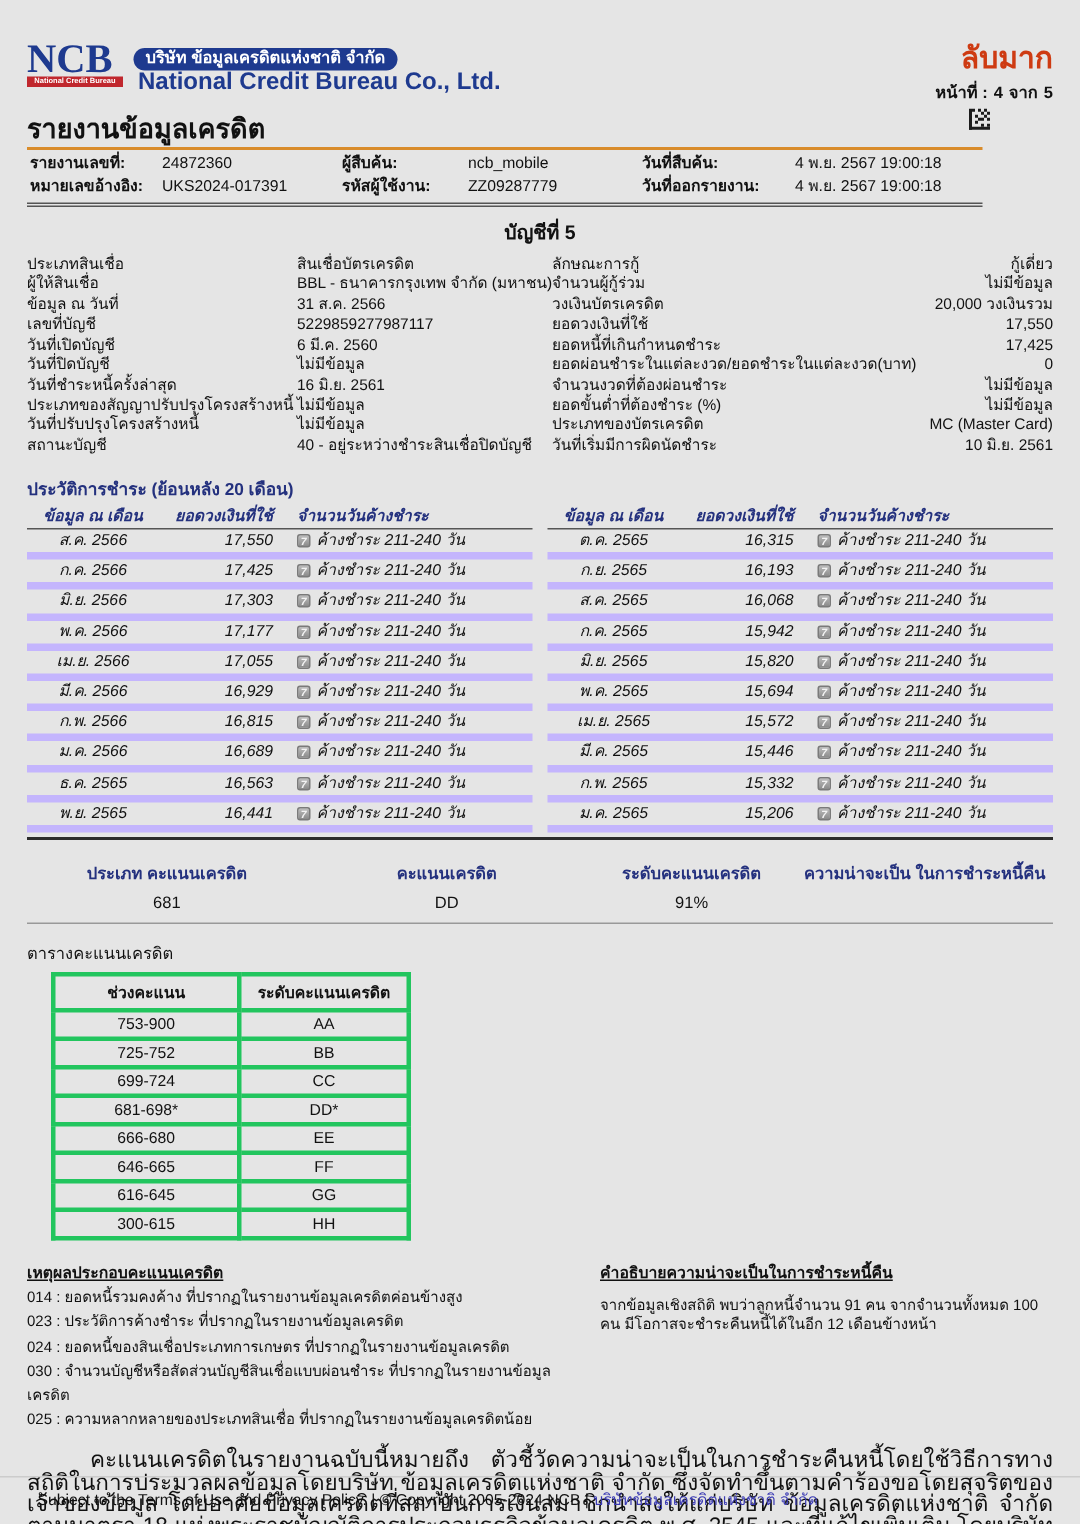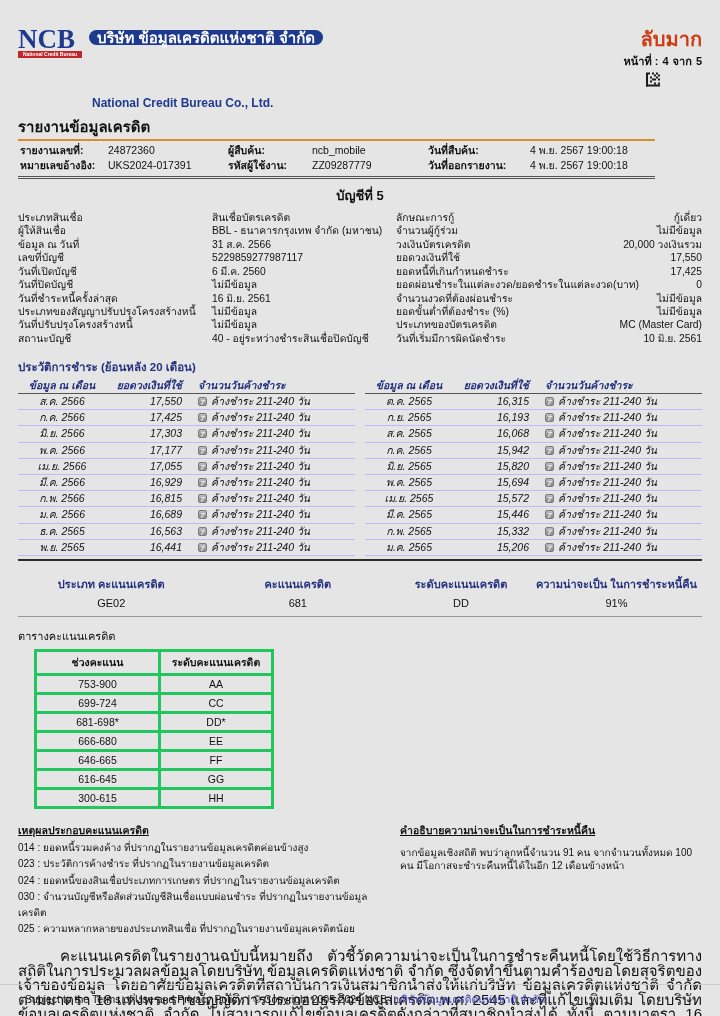--- a/index.html
+++ b/index.html
@@ -12,46 +12,46 @@
   .page{position:relative; width:720px; height:1016px; background:#e5e5e5; overflow:hidden; margin:0 auto;}
   .content{padding:28px 18px 0 18px;}
 
   
   .hdr{display:flex; justify-content:space-between; align-items:flex-start;}
   .brand{display:flex; gap:7px; align-items:flex-start;}
   .logo-mark{width:64px;}
   .logo-ncb{font-family:"Liberation Serif", serif; font-weight:bold; font-size:27px; line-height:23px; color:var(--logo_blue); letter-spacing:0;}
   .logo-band{background:var(--logo_red); color:#fff; font-size:5px; line-height:7px; text-align:center; font-weight:bold; white-space:nowrap; overflow:hidden;}
   .brand-names{padding-top:1px;}
-  .brand-th{display:inline-block; background:var(--logo_blue); color:#fff; font-size:15px; font-weight:bold; line-height:15px; border-radius:8px; padding:0 8px;}
-  .brand-en{color:var(--logo_blue); font-weight:bold; font-size:12px; line-height:16px; padding-left:3px;margin-top:48px;}
+  .brand-th{display:inline-block; background:var(--logo_blue); color:#fff; font-size:11px; font-weight:bold; line-height:15px; border-radius:8px; padding:0 8px;}
+  .brand-en{color:var(--logo_blue); font-weight:bold; font-size:16px; line-height:16px; padding-left:3px;}
   .confid{text-align:right;}
   .confid-word{color:var(--red); font-weight:bold; font-size:20px; line-height:22px;}
   .confid-page{font-size:11px; font-weight:bold; margin-top:2px;}
   .confid-page span{margin-left:4px;}
 
   
-  .rpt-title{font-size:15px; font-weight:bold; margin-top:6px; line-height:20px;}
+  .rpt-title{font-size:18px; font-weight:bold; margin-top:6px; line-height:20px;}
   .orange-rule{width:637px; height:2px; background:var(--orange); margin-top:2px;}
   .info-table{width:637px; padding:2px 0;}
   .info-row{display:grid; grid-template-columns:88px 120px 84px 116px 102px 1fr; font-size:10.5px; line-height:14px; padding:0 0 1px 2px;}
   .info-row b{font-weight:bold;}
   .dbl-rule{width:637px; height:3px; border-top:1px solid #555; border-bottom:1px solid #555; margin-top:1px;}
   .qr{position:absolute; left:646px; top:72px;}
 
   
   .acct-title{text-align:center; font-size:13px; font-weight:bold; margin:6px 0 5px 0;}
-  .acc-row{display:grid; grid-template-columns:180px 170px 1fr auto; font-size:10.3px; line-height:12.1px; padding:0.7px 0; white-space:nowrap;gap:14px;}
+  .acc-row{display:grid; grid-template-columns:180px 170px 1fr auto; font-size:10.3px; line-height:12.1px; padding:0.7px 0; white-space:nowrap;}
   .acc-v2{text-align:right;}
 
   
   .hist-title{color:var(--navy); font-weight:bold; font-size:11.5px; margin:12px 0 2px 0;}
   .hist-wrap{display:flex; gap:10px;font-style:italic;}
   .hist-table{flex:1;}
-  .h-row{display:grid; grid-template-columns:88px 90px 1fr; font-size:10.5px; line-height:13.2px; padding:1px 0; border-bottom:1px solid #c4b5fd; align-items:center;}
+  .h-row{display:grid; grid-template-columns:88px 90px 1fr; font-size:10.5px; line-height:13.2px; padding:1px 0; border-bottom:5px solid #c4b5fd; align-items:center;}
   .h-head{color:var(--navy); font-weight:bold; border-bottom:1px solid #555;}
   .h-month{text-align:center;}
   .h-amt{text-align:right; padding-right:14px;}
   .h-status{display:flex; align-items:center; gap:4px; padding-left:2px;}
   .code-ic{display:inline-block; width:9px; height:9px; border-radius:2px; background:linear-gradient(#bdbdbd,#8b8b8b); border:1px solid #7a7a7a; color:#f4f4f4; font-size:7px; line-height:9px; text-align:center; font-weight:bold;}
   .thick-rule{border-top:2px solid #2b2b2b; margin-top:3px;}
 
   
   .score-sum{display:grid; grid-template-columns:1.2fr 1.2fr 0.9fr 1.1fr; text-align:center; margin-top:16px;}
   .score-sum .sh{color:var(--navy); font-weight:bold; font-size:11px; line-height:15px;}
@@ -426,21 +426,20 @@
 
       </div>
     </div>
     <div class="thick-rule"></div>
 
     <div class="score-sum">
       <span class="sh">ประเภท คะแนนเครดิต</span>
       <span class="sh">คะแนนเครดิต</span>
       <span class="sh">ระดับคะแนนเครดิต</span>
       <span class="sh">ความน่าจะเป็น ในการชำระหนี้คืน</span>
-      <span class="sv">GE02</span>
       <span class="sv">681</span>
       <span class="sv">DD</span>
       <span class="sv">91%</span>
     </div>
     <div class="score-rule"></div>
 
     <div class="stable-title">ตารางคะแนนเครดิต</div>
     <table class="stable">
       <tbody>
         <tr class="hd">
@@ -448,20 +447,24 @@
           <td class="c2">ระดับคะแนนเครดิต</td>
         </tr>
       </tbody>
       <tbody>
 
           <tr>
             <td class="c1">753-900</td>
             <td class="c2">AA</td>
           </tr>
 
+          <tr>
+            <td class="c1">725-752</td>
+            <td class="c2">BB</td>
+          </tr>
 
           <tr>
             <td class="c1">699-724</td>
             <td class="c2">CC</td>
           </tr>
 
           <tr>
             <td class="c1">681-698*</td>
             <td class="c2">DD*</td>
           </tr>

